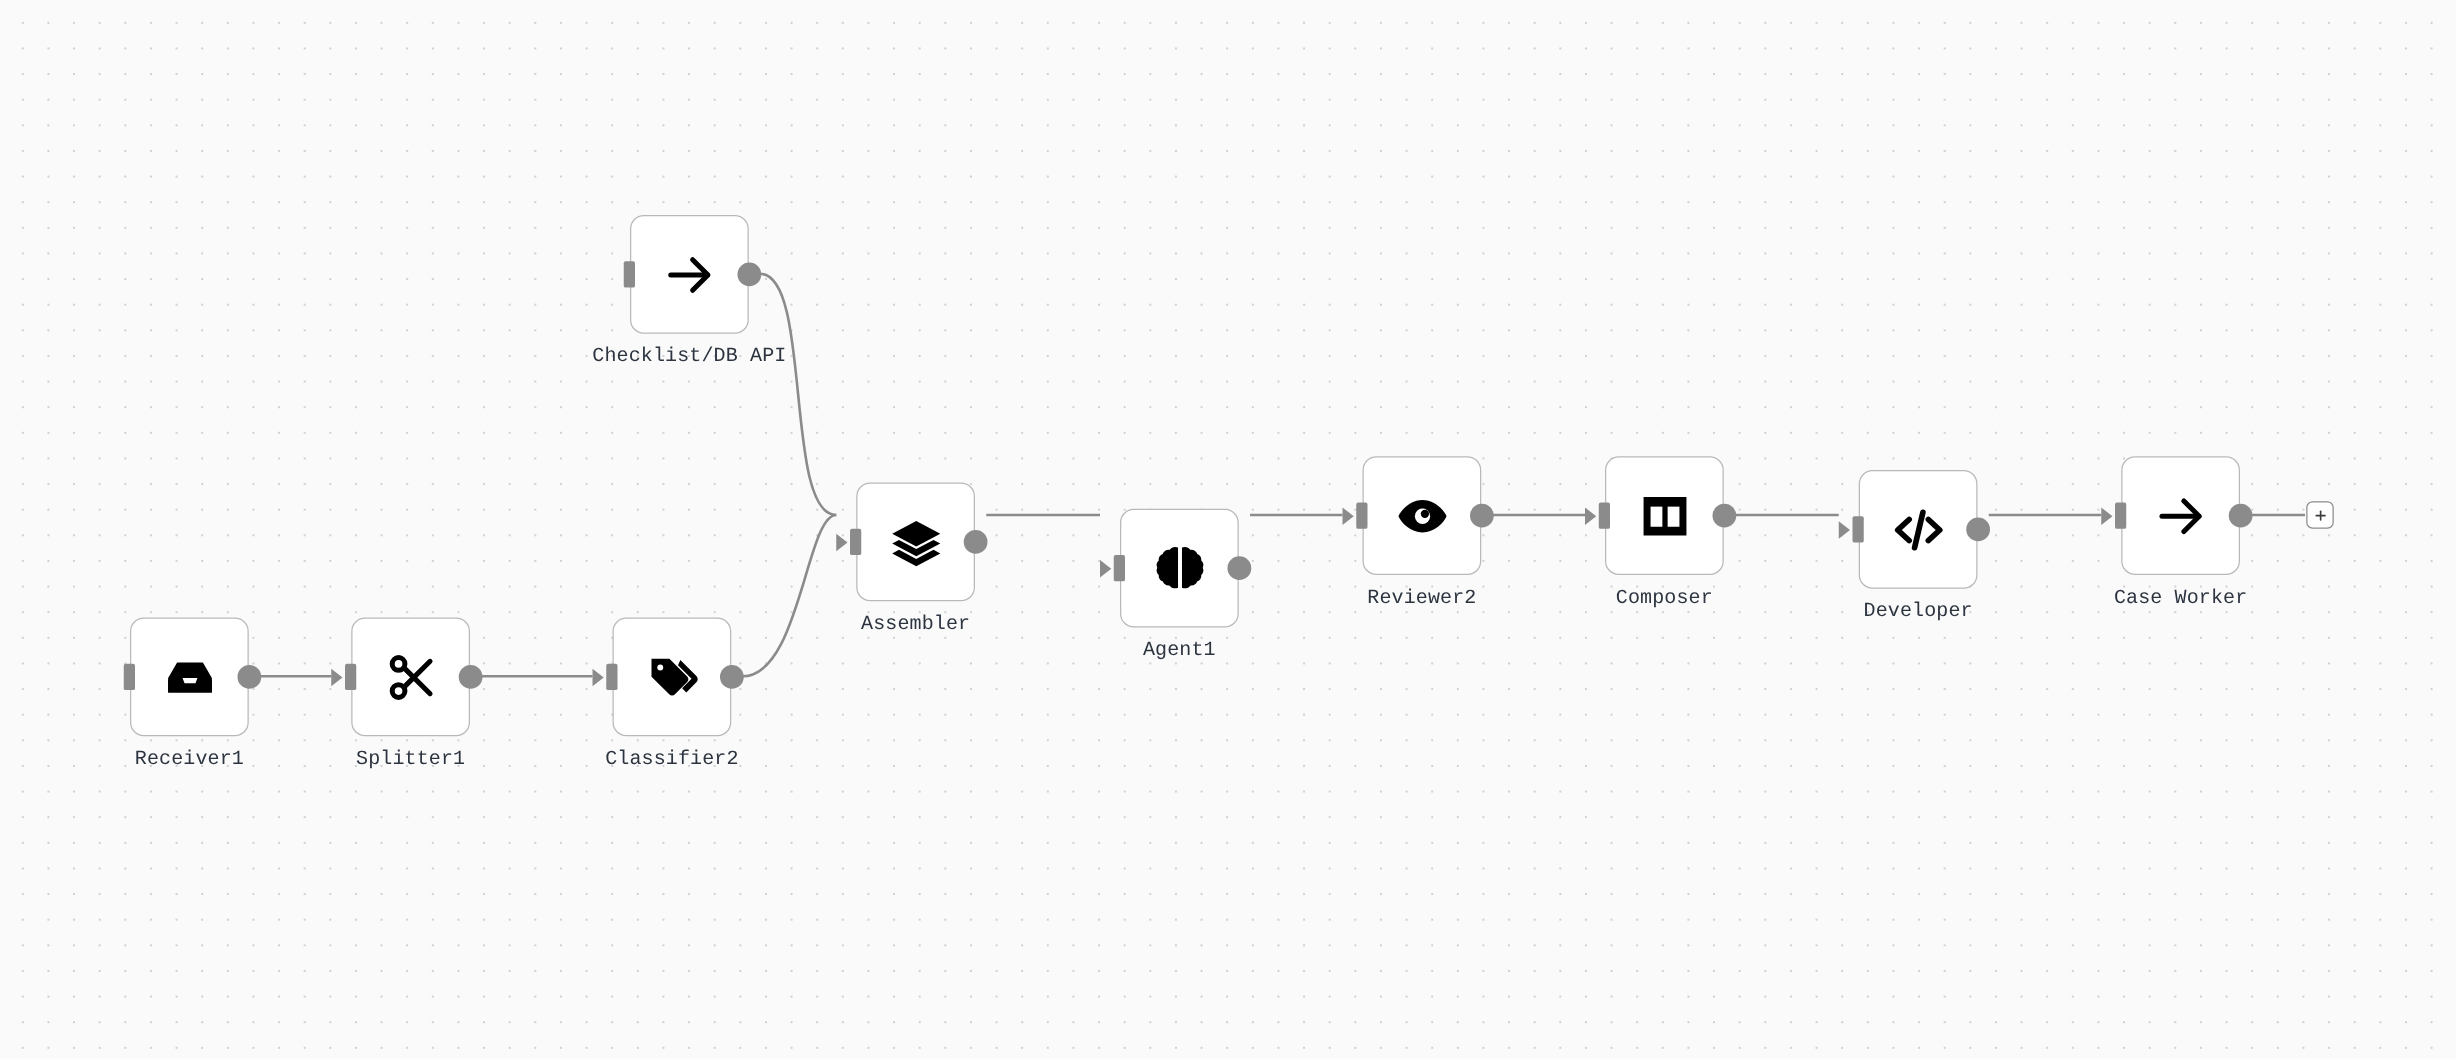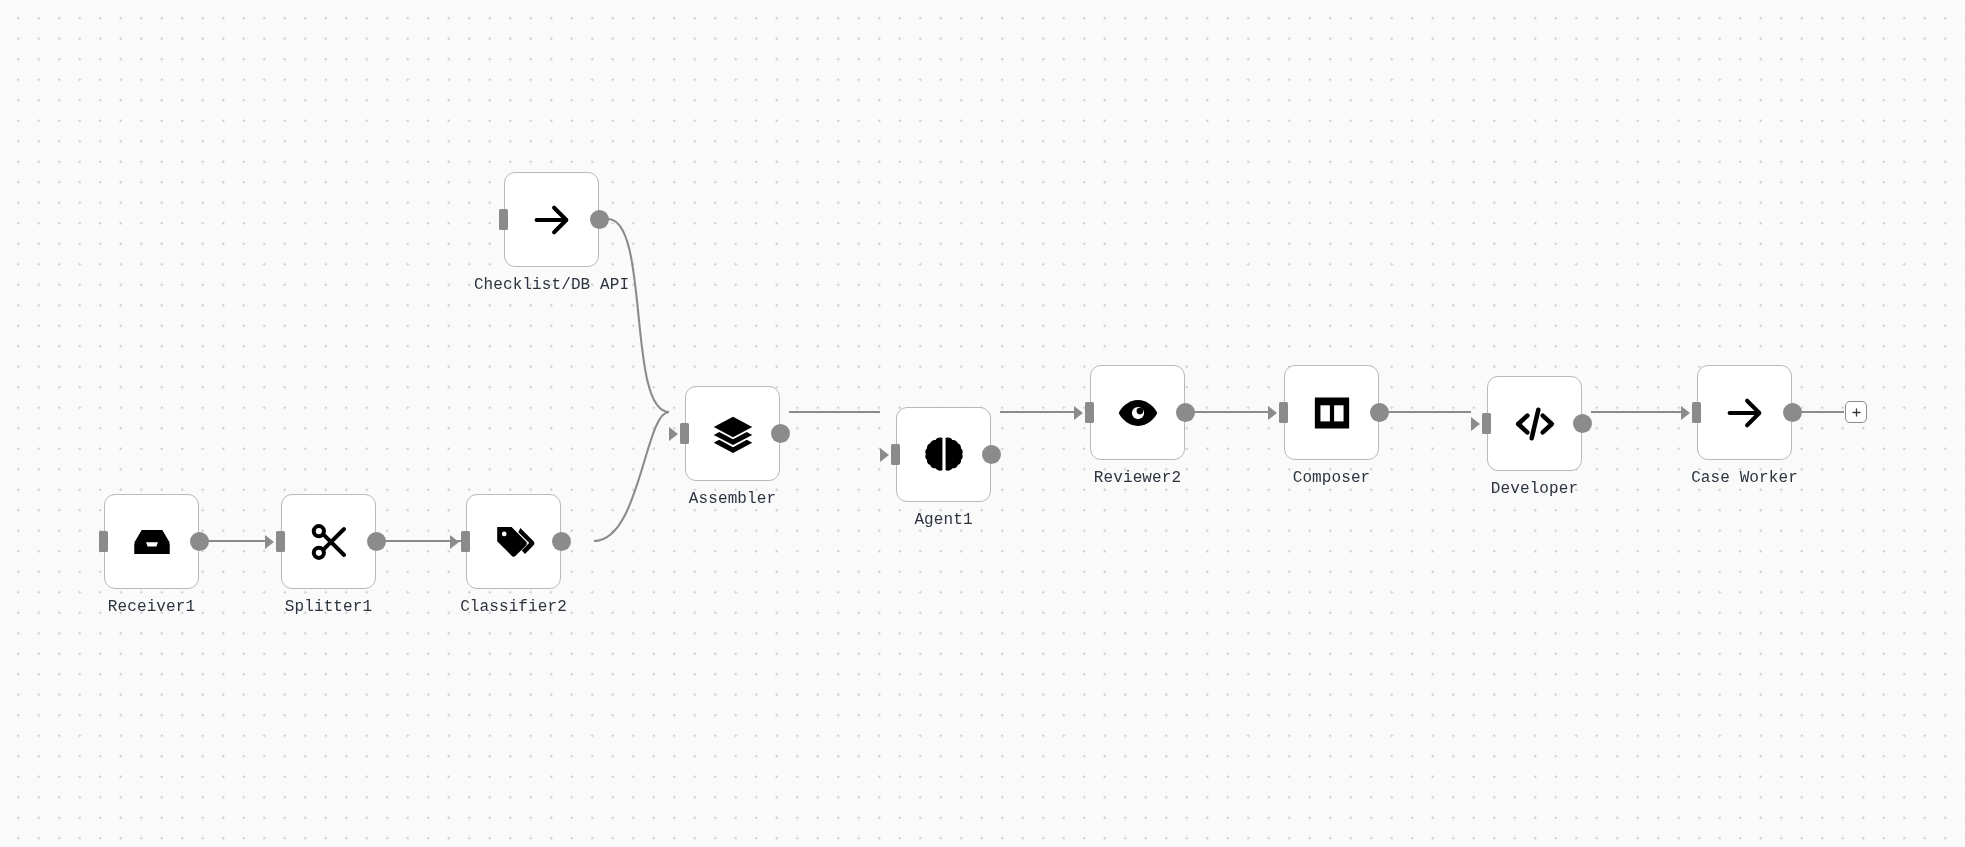--- a/index.html
+++ b/index.html
@@ -264,21 +264,21 @@
               <line x1="8.6" y1="7.5" x2="20.6" y2="19.4"></line>
               <line x1="20.6" y1="4.6" x2="8.6" y2="16.5"></line>
             </svg>
           </span>
         </div>
         <span class="port port-in"></span>
         <span class="port-in-arrow"></span>
         <span class="port port-out"></span>
         <div class="node-label">Splitter1</div>
       </div>
-      <div style="position: absolute; left: 466px; top: 494px; width: 95px; height: 95px;">
+      <div style="position: absolute; left: 490px; top: 494px; width: 95px; height: 95px;">
         <div class="node" style="left: 0px; top: 0px;">
           <span class="node-icon">
             <svg viewBox="0 0 24 24" fill="currentColor">
               <path d="M2.2 3.4h8.4l8.1 8.1a1.8 1.8 0 0 1 0 2.6l-5.6 5.6a1.8 1.8 0 0 1-2.6 0L2.4 11.6V3.4z"></path>
               <circle cx="6.4" cy="7.4" r="1.35" fill="#ffffff"></circle>
               <path d="M15.6 4.0l7.3 7.3a2.0 2.0 0 0 1 0 2.9l-4.6 4.6-1.9-1.9 4.3-4.3-6.2-6.2 1.1-2.4z"></path>
             </svg>
           </span>
         </div>
         <span class="port port-in"></span>

